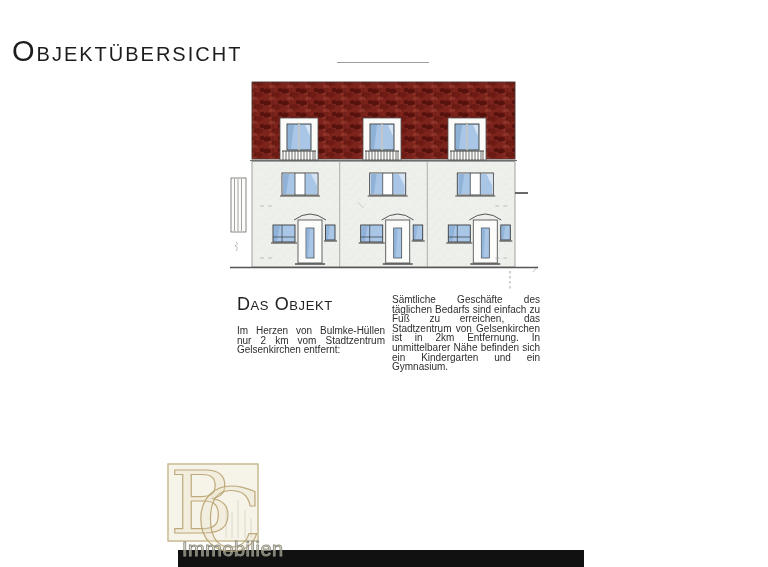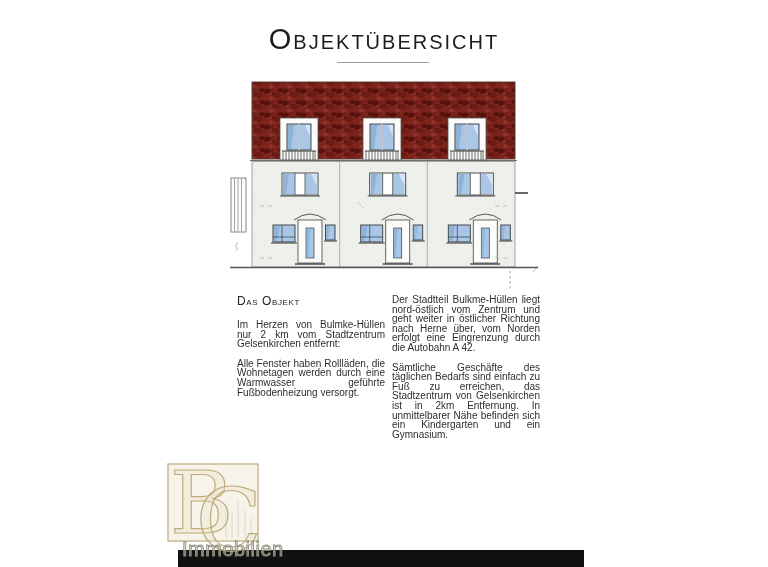--- a/index.html
+++ b/index.html
@@ -4,29 +4,29 @@
 <style>
   :root{
     --roof_base:#7c231c; --roof_dark:#58120d; --roof_mid:#6e1b14; --roof_light:#96382c;
     --facade:#eef0ec; --facade_dot:#d8dad4; --window_blue:#a9c6e6; --window_blue_dark:#7da3cc;
     --frame_dark:#35383c; --line_gray:#6b6f72; --gold:#b9a472; --gold_light:#e9e0c6;
     --bar_black:#111111; --text:#2e2e2e; --title:#1c1c1c; --rule:#9c9c9c;
   }
   html,body{margin:0;padding:0;background:#ffffff;}
   .page{position:relative;width:768px;height:567px;background:#ffffff;overflow:hidden;
         font-family:"Liberation Sans",sans-serif;color:var(--text);}
-  .page-title{position:absolute;left:0;right:0;top:25px;margin:0;text-align:center;
+  .page-title{position:absolute;left:0;right:0;top:25px;margin:12px;text-align:left;
         font-variant:small-caps;font-weight:400;font-size:29px;line-height:1;
         letter-spacing:2px;color:var(--title);}
   .title-underline{position:absolute;left:337px;top:62px;width:92px;height:1px;background:var(--rule);}
   .drawing{position:absolute;left:228px;top:76px;width:312px;height:220px;}
   .col{position:absolute;top:295px;width:148px;text-align:justify;z-index:2;}
   .col-left{left:237px;}
   .col-right{left:392px;}
-  .col h2{margin:0 0 13px 0;font-variant:small-caps;font-weight:400;font-size:12px;
+  .col h2{margin:0 0 13px 0;font-variant:small-caps;font-weight:400;font-size:18px;
         letter-spacing:.6px;color:#222;line-height:1;}
   .col p{margin:0 0 10px 0;font-size:10px;line-height:9.6px;hyphens:auto;color:var(--text);}
   .scan-bar{position:absolute;left:178px;top:550px;width:406px;height:17px;
         background:var(--bar_black);z-index:3;}
   .watermark{position:absolute;left:160px;top:458px;width:180px;height:109px;z-index:4;pointer-events:none;}
 </style>
 </head>
 <body>
 
 <div class="page">
@@ -264,25 +264,23 @@
         <line x1="305" y1="196" x2="310" y2="190" stroke="#aaa" stroke-width="0.7"></line>
       </g>
 
       <line x1="2" y1="191.5" x2="310" y2="191.5" stroke="#555" stroke-width="1.4"></line>
     </svg>
   </div>
 
   <section class="col col-left">
     <h2>Das Objekt</h2>
     <p>Im Herzen von Bulmke-Hüllen nur 2 km vom Stadtzentrum Gelsenkirchen entfernt:</p>
-    <p>Alle Fenster haben Rollläden, die Wohnetagen werden durch eine Warmwasser geführte Fußbodenheizung versorgt.</p>
   </section>
 
   <section class="col col-right">
-    <p>Der Stadtteil Bulkme-Hüllen liegt nord-östlich vom Zentrum und geht weiter in östlicher Richtung nach Herne über, vom Norden erfolgt eine Eingrenzung durch die Autobahn A 42.</p>
     <p>Sämtliche Geschäfte des täglichen Bedarfs sind einfach zu Fuß zu erreichen, das Stadtzentrum von Gelsenkirchen ist in 2km Entfernung. In unmittelbarer Nähe befinden sich ein Kindergarten und ein Gymnasium.</p>
   </section>
 
   <div class="scan-bar"></div>
 
   <div class="watermark">
     <svg width="180" height="109" viewBox="0 0 180 109" xmlns="http://www.w3.org/2000/svg">
       <g transform="translate(-160,-458)">
         <rect x="169" y="465" width="88" height="75" style="fill:var(--gold_light)" opacity="0.4"></rect>
         <rect x="168" y="464" width="90" height="77" fill="none" style="stroke:var(--gold)" stroke-width="1.3" opacity="0.9"></rect>

